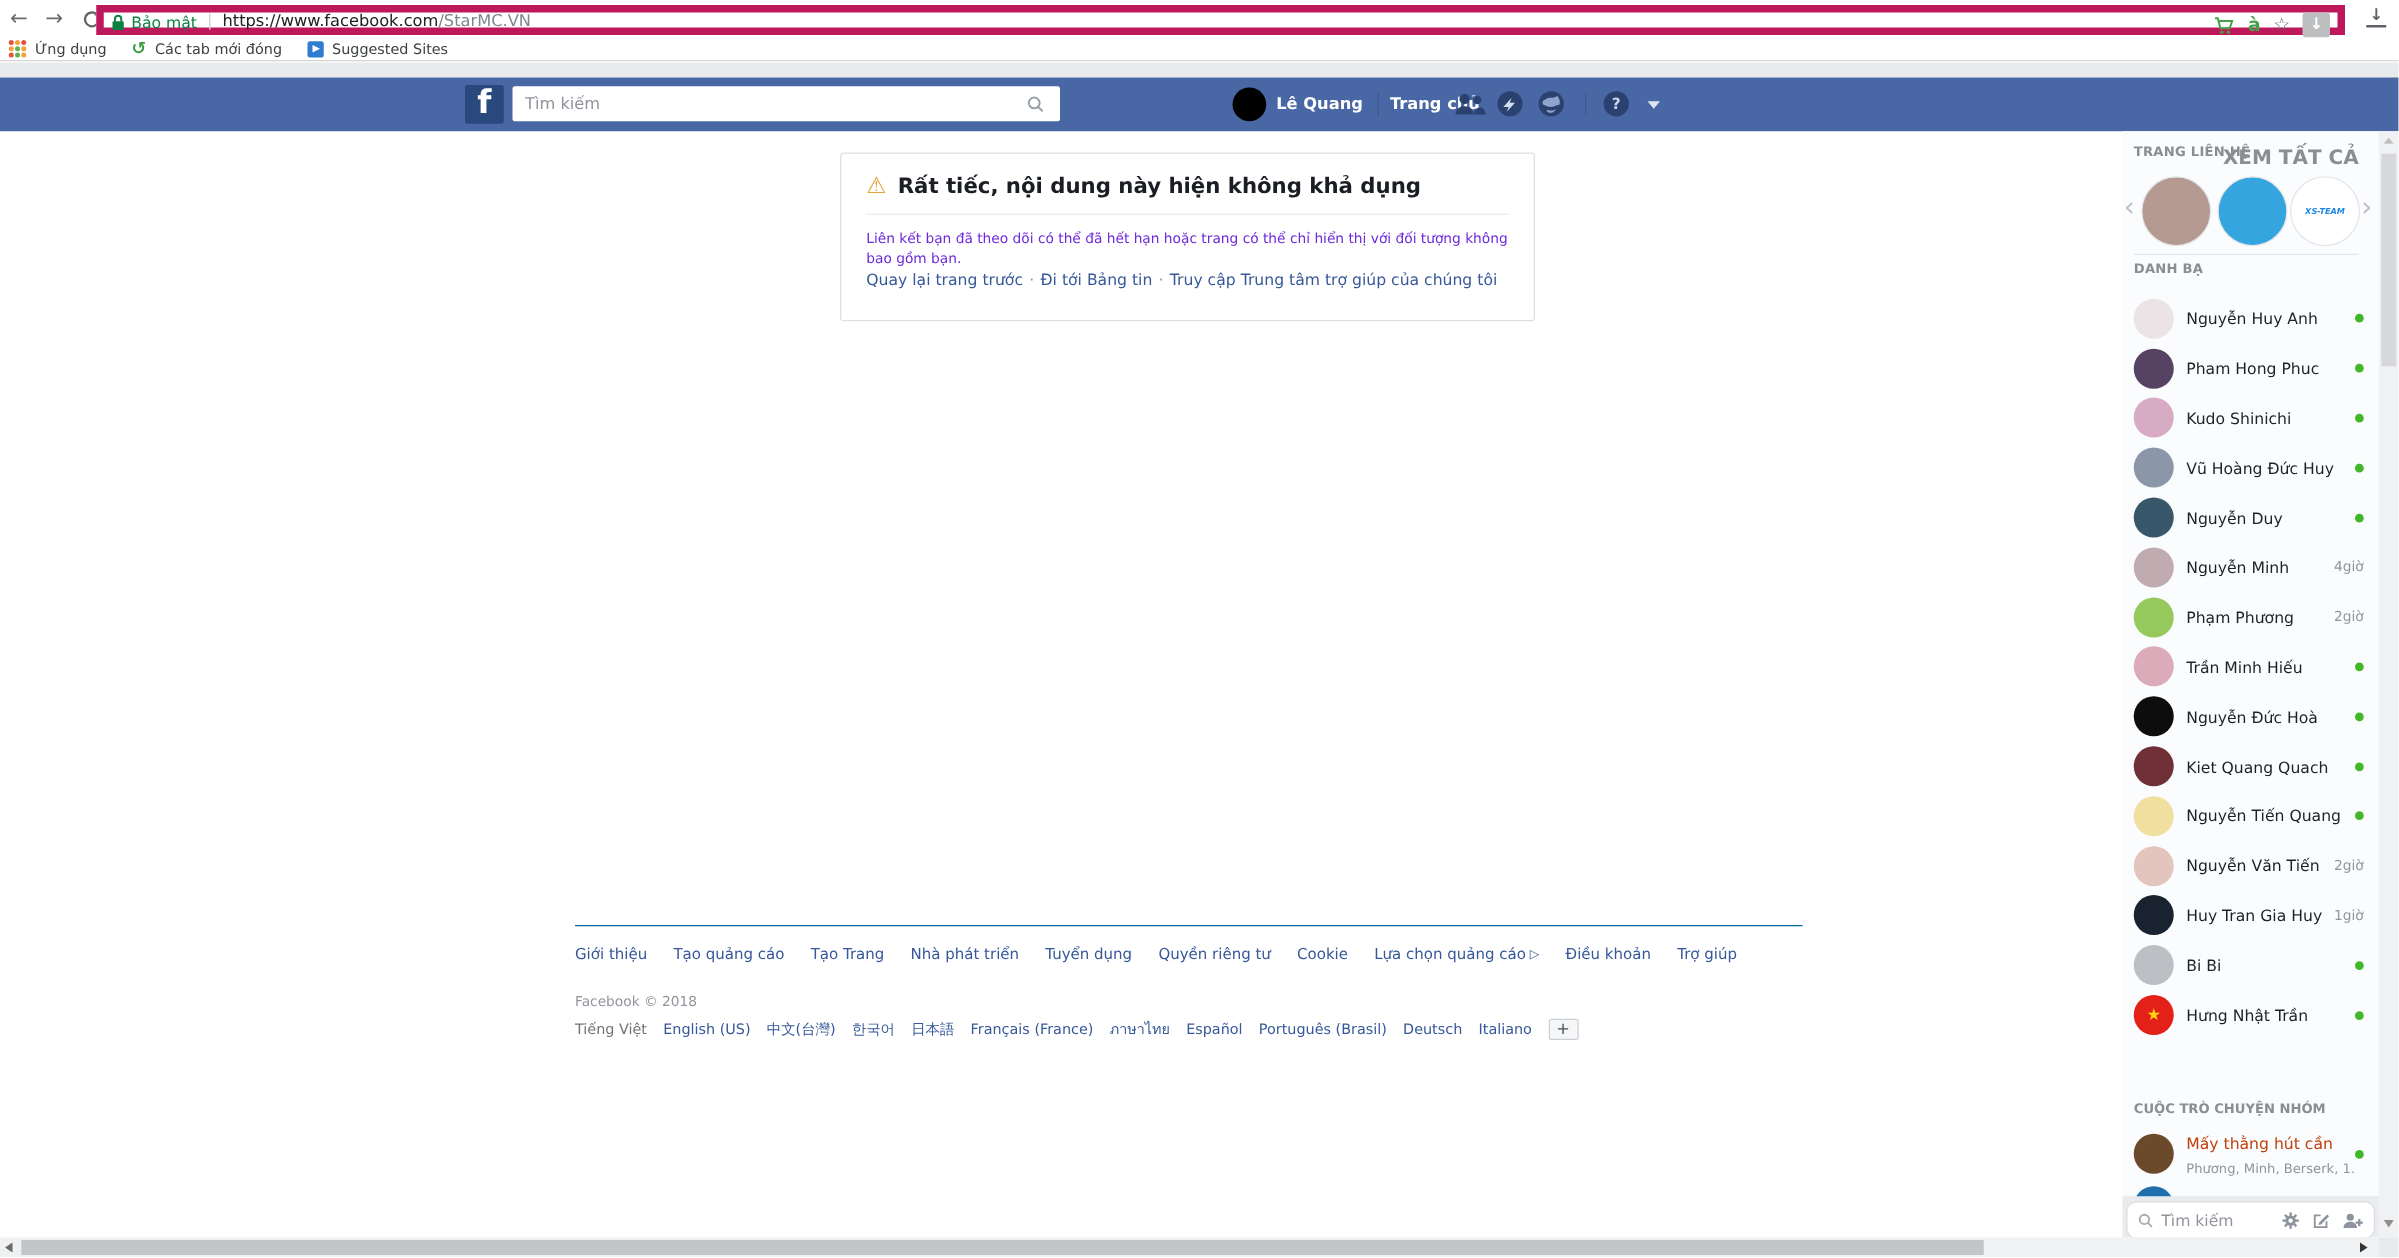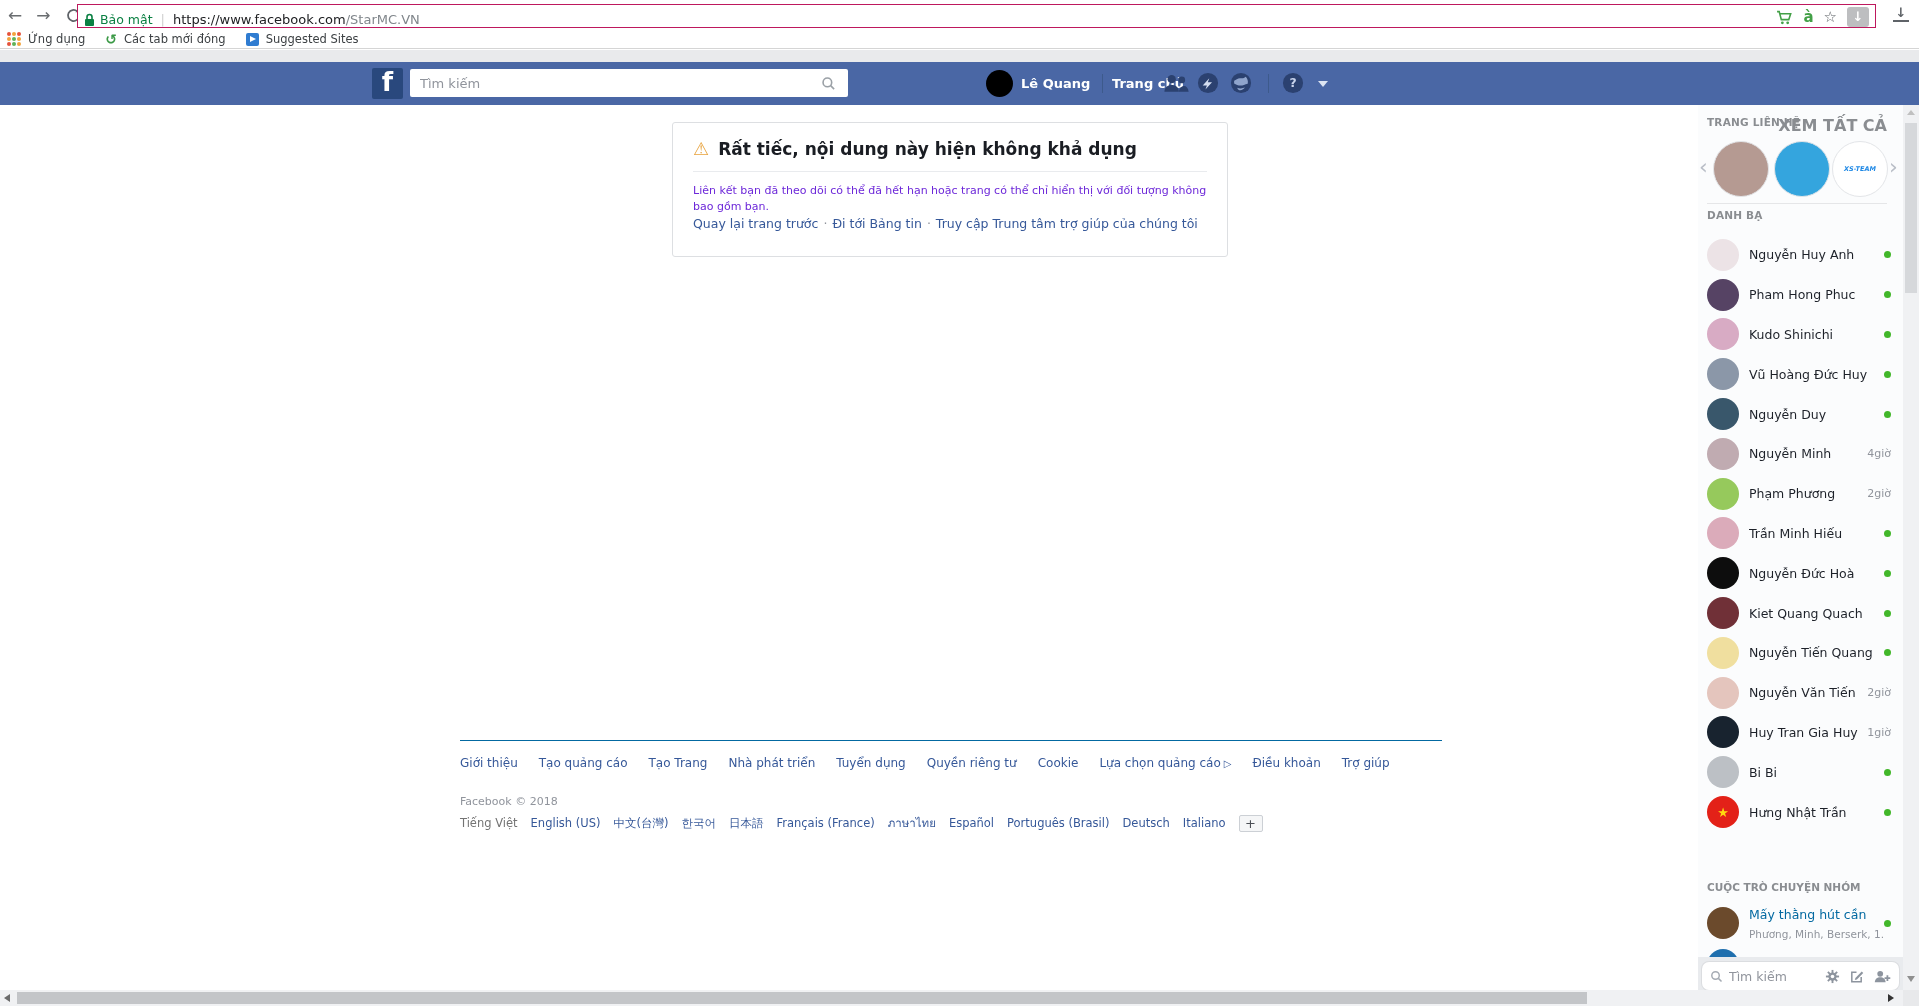--- a/index.html
+++ b/index.html
@@ -5,21 +5,21 @@
   * { margin:0; padding:0; box-sizing:border-box; }
   html,body { width:1919px; height:1006px; overflow:hidden; background:#fff;
     font-family:"DejaVu Sans","Liberation Sans",sans-serif; }
   #screen { position:relative; width:1919px; height:1006px; background:#fff; overflow:hidden; }
 
   
   .toolbar { position:absolute; top:0; left:0; width:1919px; height:30px; background:#fff; }
   .nav-btns { position:absolute; left:8px; top:3px; display:flex; align-items:center; gap:14px; height:24px; }
   .nav-arrow { font-size:17px; color:#6a6d70; line-height:24px; }
   .addressbar { position:absolute; left:77px; top:4px; right:43px; height:24px; background:#fff;
-    border:1px solid #be185d; display:flex; align-items:flex-end; padding:0 6px; }
+    border:6px solid #be185d; display:flex; align-items:flex-start; padding:0 6px; }
   .secure { display:flex; align-items:center; gap:5px; color:#0b8043; font-size:12.5px; }
   .ab-sep { color:#d0d0d0; margin:0 8px; font-size:13px; }
   .url { font-size:13px; color:#202124; white-space:nowrap; }
   .url .path { color:#80868b; }
   .ab-right { margin-left:auto; display:flex; align-items:center; gap:10px; }
   .ext-a { color:#43a047; font-size:15px; font-weight:bold; }
   .star { color:#5f6368; font-size:15px; }
   .idm-btn { width:22px; height:20px; background:#bdbec0; border-radius:3px; color:#fff;
     font-size:13px; font-weight:bold; text-align:center; line-height:20px; }
   .dl-tray { position:absolute; right:10px; top:6px; width:16px; text-align:center;
@@ -94,21 +94,21 @@
   .contacts { position:absolute; top:130px; left:0; width:205px; }
   .c-row { height:39.8px; display:flex; align-items:center; padding:0 12px 0 9px; }
   .c-av { width:32px; height:32px; border-radius:50%; flex:none; display:flex; align-items:center; justify-content:center; }
   .av-star { color:#ffd90f; font-size:13px; }
   .c-name { margin-left:10px; font-size:12.5px; color:#1d2129; white-space:nowrap; overflow:hidden; flex:1; }
   .dot { width:7px; height:7px; border-radius:50%; background:#42b72a; flex:none; }
   .c-time { font-size:11px; color:#90949c; flex:none; }
   .grp-hdr { position:absolute; top:776px; left:9px; font-size:10.5px; font-weight:bold; color:#8a8d91; }
   .g-row { position:absolute; left:0; width:205px; height:44px; display:flex; align-items:center; padding:0 12px 0 9px; }
   .g-txt { margin-left:10px; flex:1; overflow:hidden; }
-  .g-name { font-size:12.5px; color:#0369a1; white-space:nowrap; }
+  .g-name { font-size:12.5px; color:#c2410c; white-space:nowrap; }
   .g-sub { font-size:10.5px; color:#90949c; white-space:nowrap; }
   .chat-footer { position:absolute; top:852px; left:0; width:205px; height:33px; background:#e9ebee; }
   .chat-search { position:absolute; top:857px; left:4px; width:197px; height:28px; background:#fff;
     border-radius:7px; box-shadow:0 0 0 1px rgba(0,0,0,.06); display:flex; align-items:center; padding:0 8px; }
   .chat-search input { border:none; outline:none; width:78px; font:12.5px "DejaVu Sans","Liberation Sans",sans-serif;
     color:#1d2129; background:transparent; margin-left:6px; }
   .chat-search input::placeholder { color:#90949c; }
   .cs-icons { margin-left:auto; display:flex; align-items:center; gap:9px; }
 
   

